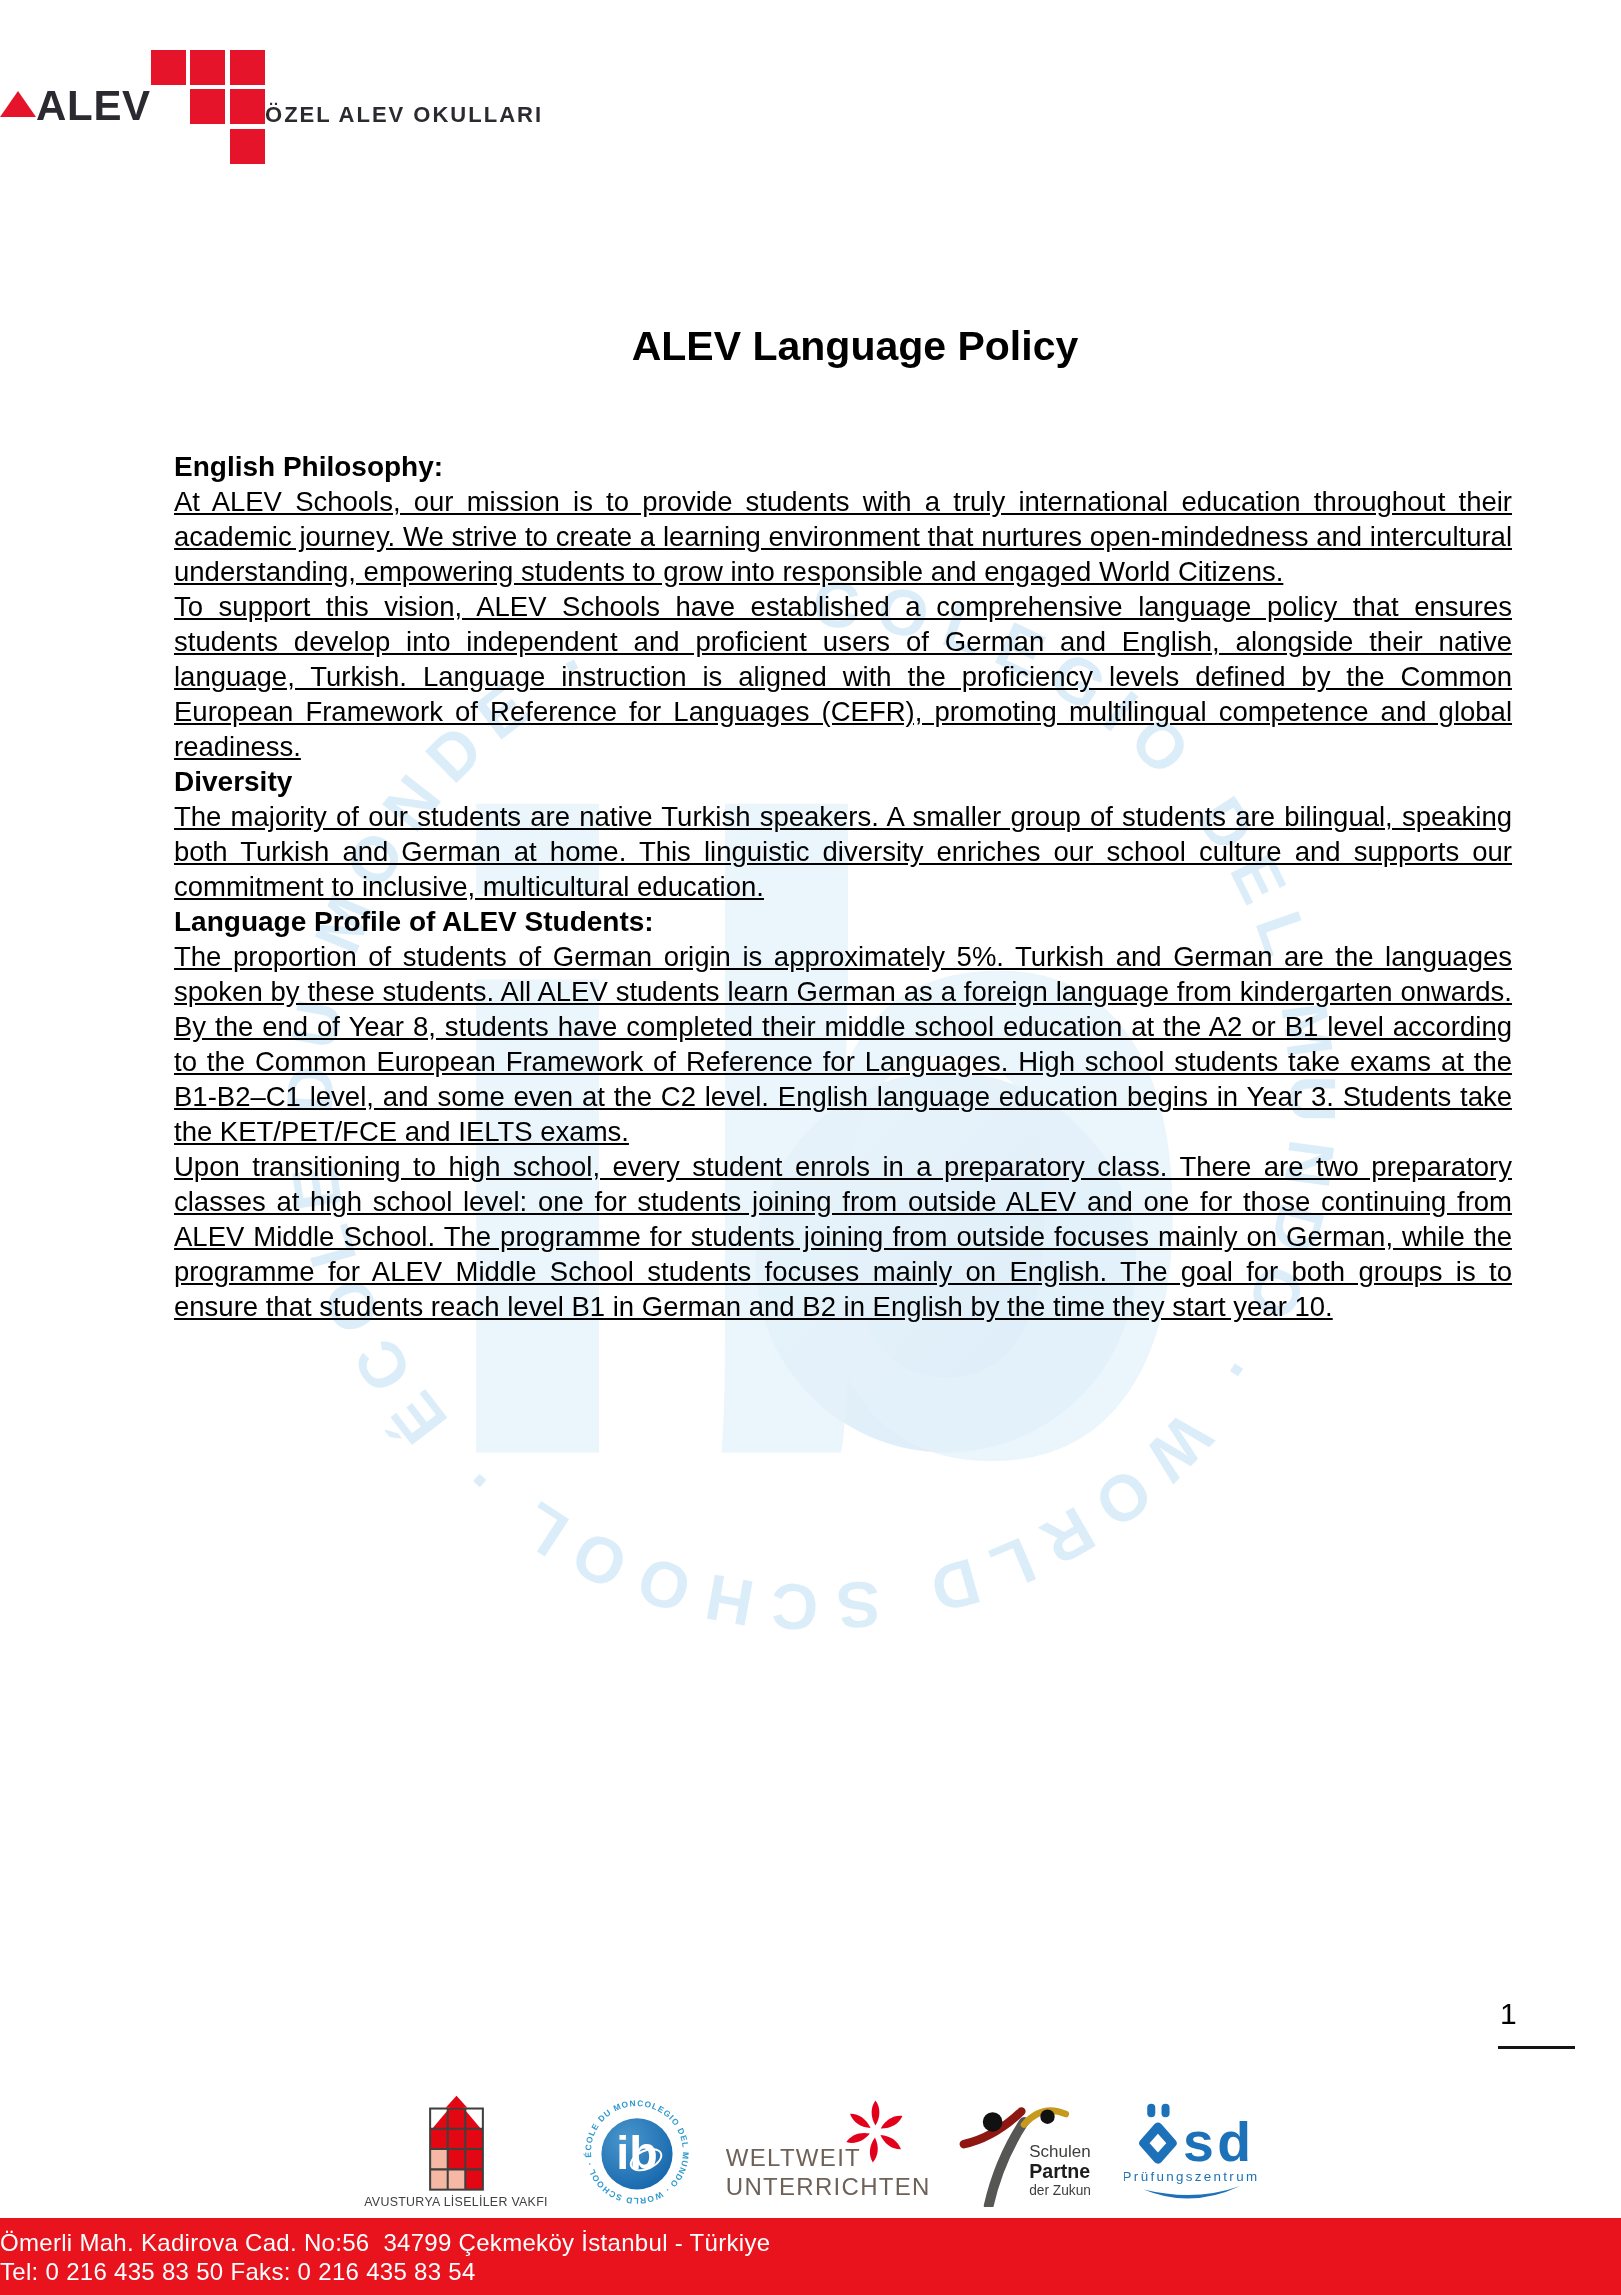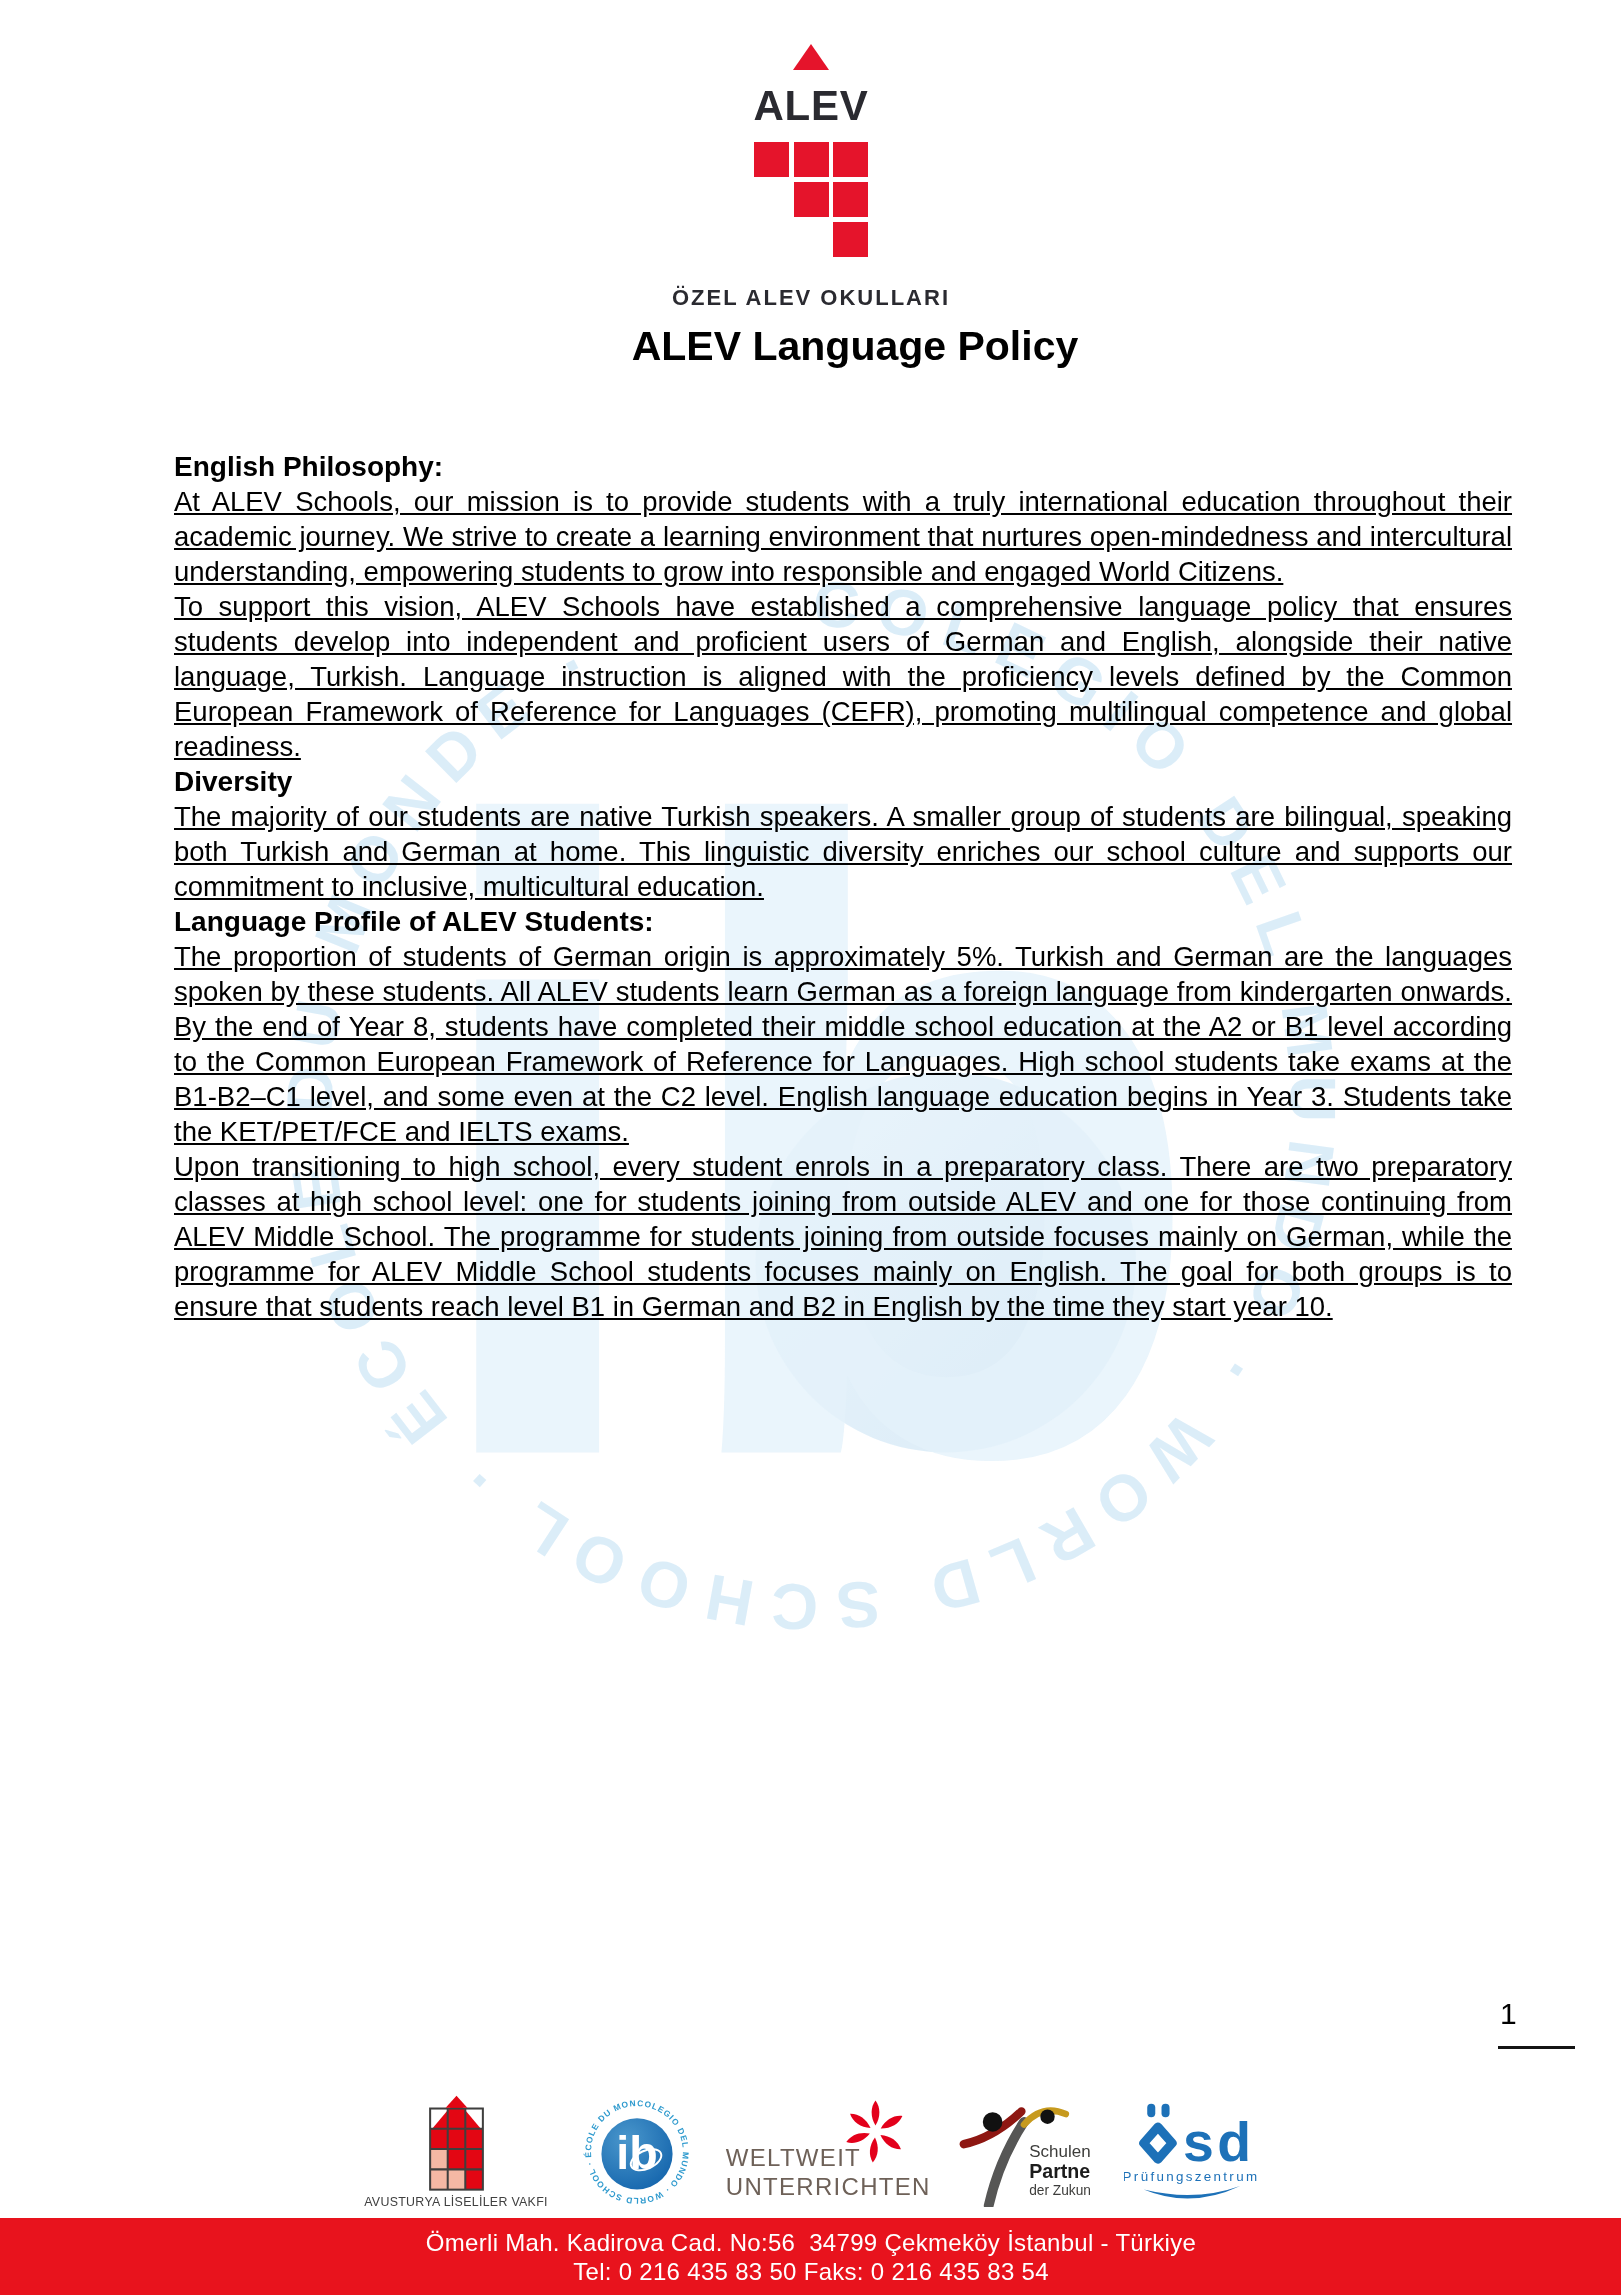--- a/index.html
+++ b/index.html
@@ -18,21 +18,21 @@
   .watermark{
     position:absolute;left:252px;top:546px;
     width:1119px;height:1119px;
     opacity:.5;
     pointer-events:none;
   }
 
   
   .brand{
     position:absolute;top:44px;left:0;right:0;
-    display:flex;flex-direction:column;align-items:center;gap:7px;
+    display:flex;flex-direction:row;align-items:center;
   }
   .brand-tri{
     width:0;height:0;
     border-left:18.3px solid transparent;
     border-right:18.3px solid transparent;
     border-bottom:26px solid var(--alev-red,#e5142b);
   }
   .brand-word{
     margin-top:4.6px;
     font-size:42px;font-weight:bold;letter-spacing:0.7px;
@@ -98,21 +98,21 @@
     position:absolute;left:0;bottom:6.5px;
     font-size:24px;line-height:29px;letter-spacing:1.3px;
     color:var(--weltweit-taupe,#6e6158);
     font-stretch:condensed;
   }
 
   
   .redbar{
     position:absolute;left:0;right:0;top:2218px;height:77px;
     background:var(--footer-bar-red,#e8131d);
-    color:#fff;text-align:center;
+    color:#fff;text-align:left;
     display:flex;flex-direction:column;justify-content:center;
     font-size:24px;line-height:29px;letter-spacing:0.3px;
   }
   .redbar div{white-space:pre-wrap;}
 </style>
 </head>
 <body>
 
 <div class="page">
 

